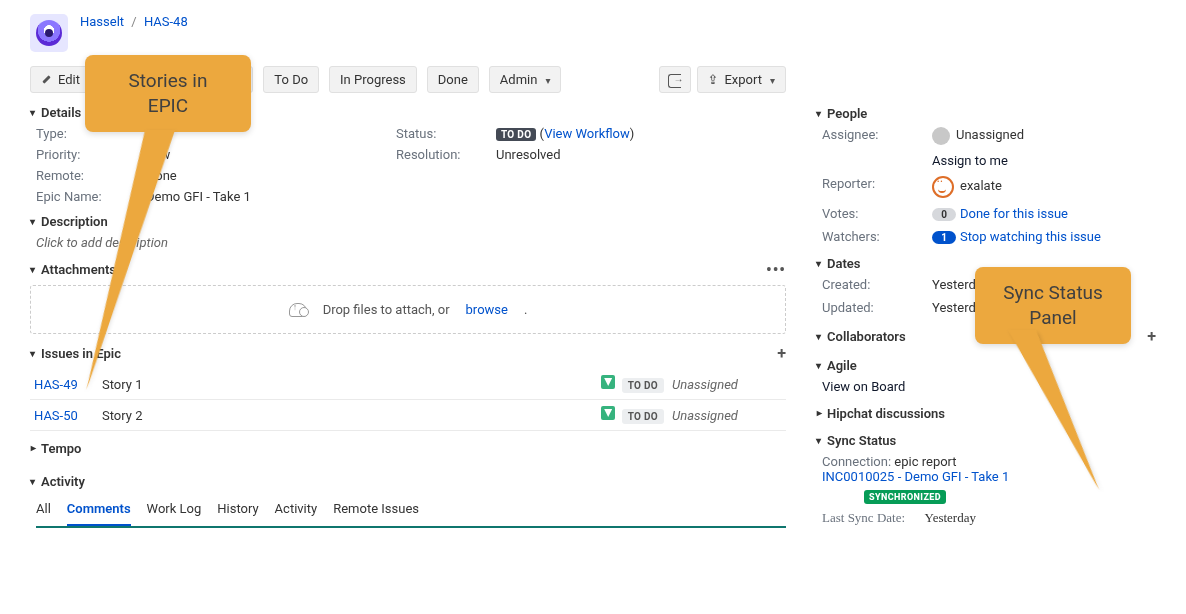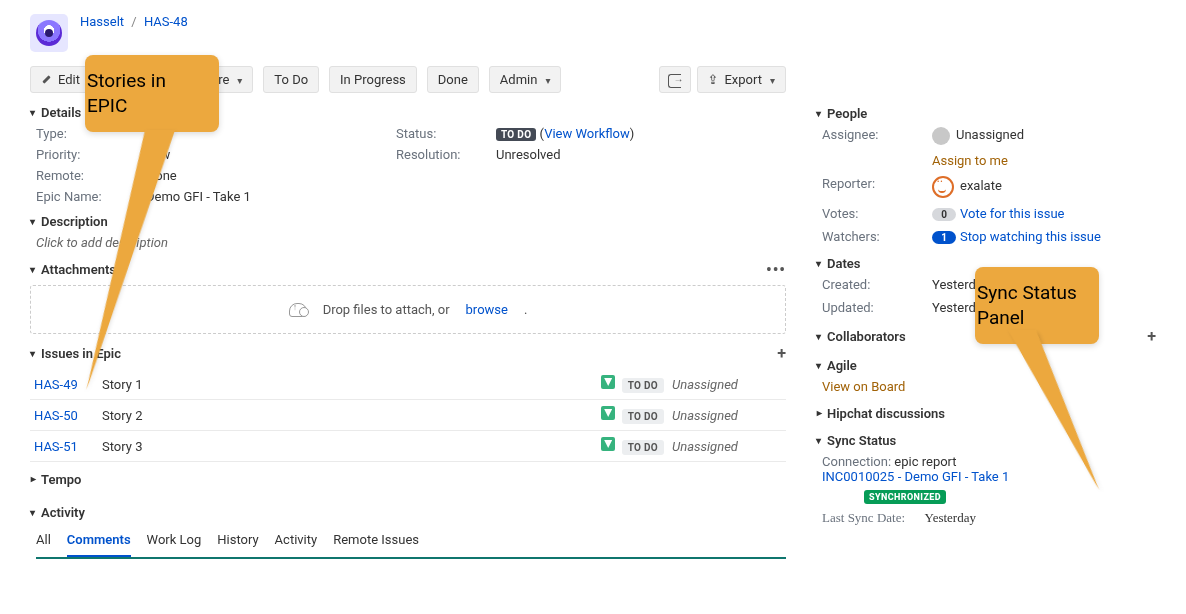--- a/index.html
+++ b/index.html
@@ -104,29 +104,29 @@
   .avatar-sm{ display:inline-block; width:18px;height:18px; border-radius:50%; background:#c8c8c8; margin-right:6px; vertical-align:middle;}
   .avatar-smiley{ display:inline-block; width:18px;height:18px; border-radius:50%; border:2px solid #de6e28; margin-right:6px; vertical-align:middle; position:relative;}
   .avatar-smiley::before{content:"••"; position:absolute; top:0px; left:3px; font-size:7px; color:#de6e28; letter-spacing:1px;}
   .avatar-smiley::after{content:""; position:absolute; bottom:3px; left:4px; width:8px;height:4px;border-bottom:2px solid #de6e28; border-radius:0 0 8px 8px;}
   .count-badge{ display:inline-block; min-width:14px; text-align:center; border-radius:9px; background:#d6d8dc; color:#333; font-size:10px; font-weight:700; padding:1px 5px; margin-right:4px;}
   .count-badge.blue{ background:#0052cc; color:#fff;}
   .sync-badge{display:inline-block; background:#069c57; color:#fff; font-size:9px; font-weight:800; border-radius:3px; padding:2px 5px; letter-spacing:.4px;}
   .muted{ color:#6a727d;}
   .side-section-top{ margin-top:12px;}
   .section-head.small{ font-size:13px; font-weight:600;}
-  .plain-link{ color:#a16207; margin-left:6px; display:inline-block;}
+  .plain-link{ color:#0f172a; margin-left:6px; display:inline-block;}
   .share-icon::before{ content:""; display:inline-block; width:12px;height:12px; border-left:1.5px solid #555; border-top:1.5px solid #555; border-bottom:1.5px solid #555; border-radius:3px 0 0 3px;}
   .share-icon{ position:relative; width:14px; height:12px;}
   .share-icon::after{ content:"→"; font-size:10px; position:absolute; right:-2px; top:-1px; color:#555;}
 
   
   .callout{
-    position:absolute; background:#eca83e; color:#000000; font-size:19px; font-weight:400;
-    border-radius:8px; padding:14px 2px; box-shadow:0 2px 6px rgba(0,0,0,.15);
+    position:absolute; background:#eca83e; color:#404040; font-size:19px; font-weight:400;
+    border-radius:8px; padding:14px 18px; text-align:center; box-shadow:0 2px 6px rgba(0,0,0,.15);
     line-height:1.3;
   }
   .callout-tail{
     position:absolute; width:0;height:0;
   }
   .callout-tail.epic{
     left:145px; top:130px;
     border-left:26px solid transparent;
     border-right:4px solid transparent;
     border-top:260px solid #eca83e;
@@ -248,26 +248,20 @@
           <td class="epic-name">Story 1</td>
           <td class="epic-status-cell"><span class="story-icon"></span>&nbsp;&nbsp;<span class="status-pill">TO DO</span></td>
           <td class="epic-assignee-cell unassigned">Unassigned</td>
         </tr>
         <tr>
           <td class="epic-key"><a class="link">HAS-50</a></td>
           <td class="epic-name">Story 2</td>
           <td class="epic-status-cell"><span class="story-icon"></span>&nbsp;&nbsp;<span class="status-pill">TO DO</span></td>
           <td class="epic-assignee-cell unassigned">Unassigned</td>
         </tr>
-        <tr>
-          <td class="epic-key"><a class="link">HAS-51</a></td>
-          <td class="epic-name">Story 3</td>
-          <td class="epic-status-cell"><span class="story-icon"></span>&nbsp;&nbsp;<span class="status-pill">TO DO</span></td>
-          <td class="epic-assignee-cell unassigned">Unassigned</td>
-        </tr>
       </tbody>
     </table>
 
     <div class="section-head">
       <span class="collapse-right">▾</span>
       <span>Tempo</span>
     </div>
 
     <div class="section-head" style="margin-top:18px;">
       <span class="collapse-caret">▾</span>
@@ -291,21 +285,21 @@
       <span>People</span>
     </div>
     <div class="side-grid">
       <div class="side-label">Assignee:</div>
       <div class="sel"><span class="avatar-sm"></span><span>Unassigned</span></div>
       <div></div>
       <a class="plain-link" style="margin-left:0;">Assign to me</a>
       <div class="side-label">Reporter:</div>
       <div class="sel"><span class="avatar-smiley"></span><span>exalate</span></div>
       <div class="side-label">Votes:</div>
-      <div><span class="count-badge">0</span><a class="link">Vote for this issue</a></div>
+      <div><span class="count-badge">0</span><a class="link">Done for this issue</a></div>
       <div class="side-label">Watchers:</div>
       <div><span class="count-badge blue">1</span><a class="link">Stop watching this issue</a></div>
     </div>
 
     <div class="section-head small side-section-top">
       <span class="collapse-caret">▾</span>
       <span>Dates</span>
     </div>
     <div class="side-grid">
       <div class="side-label">Created:</div>

